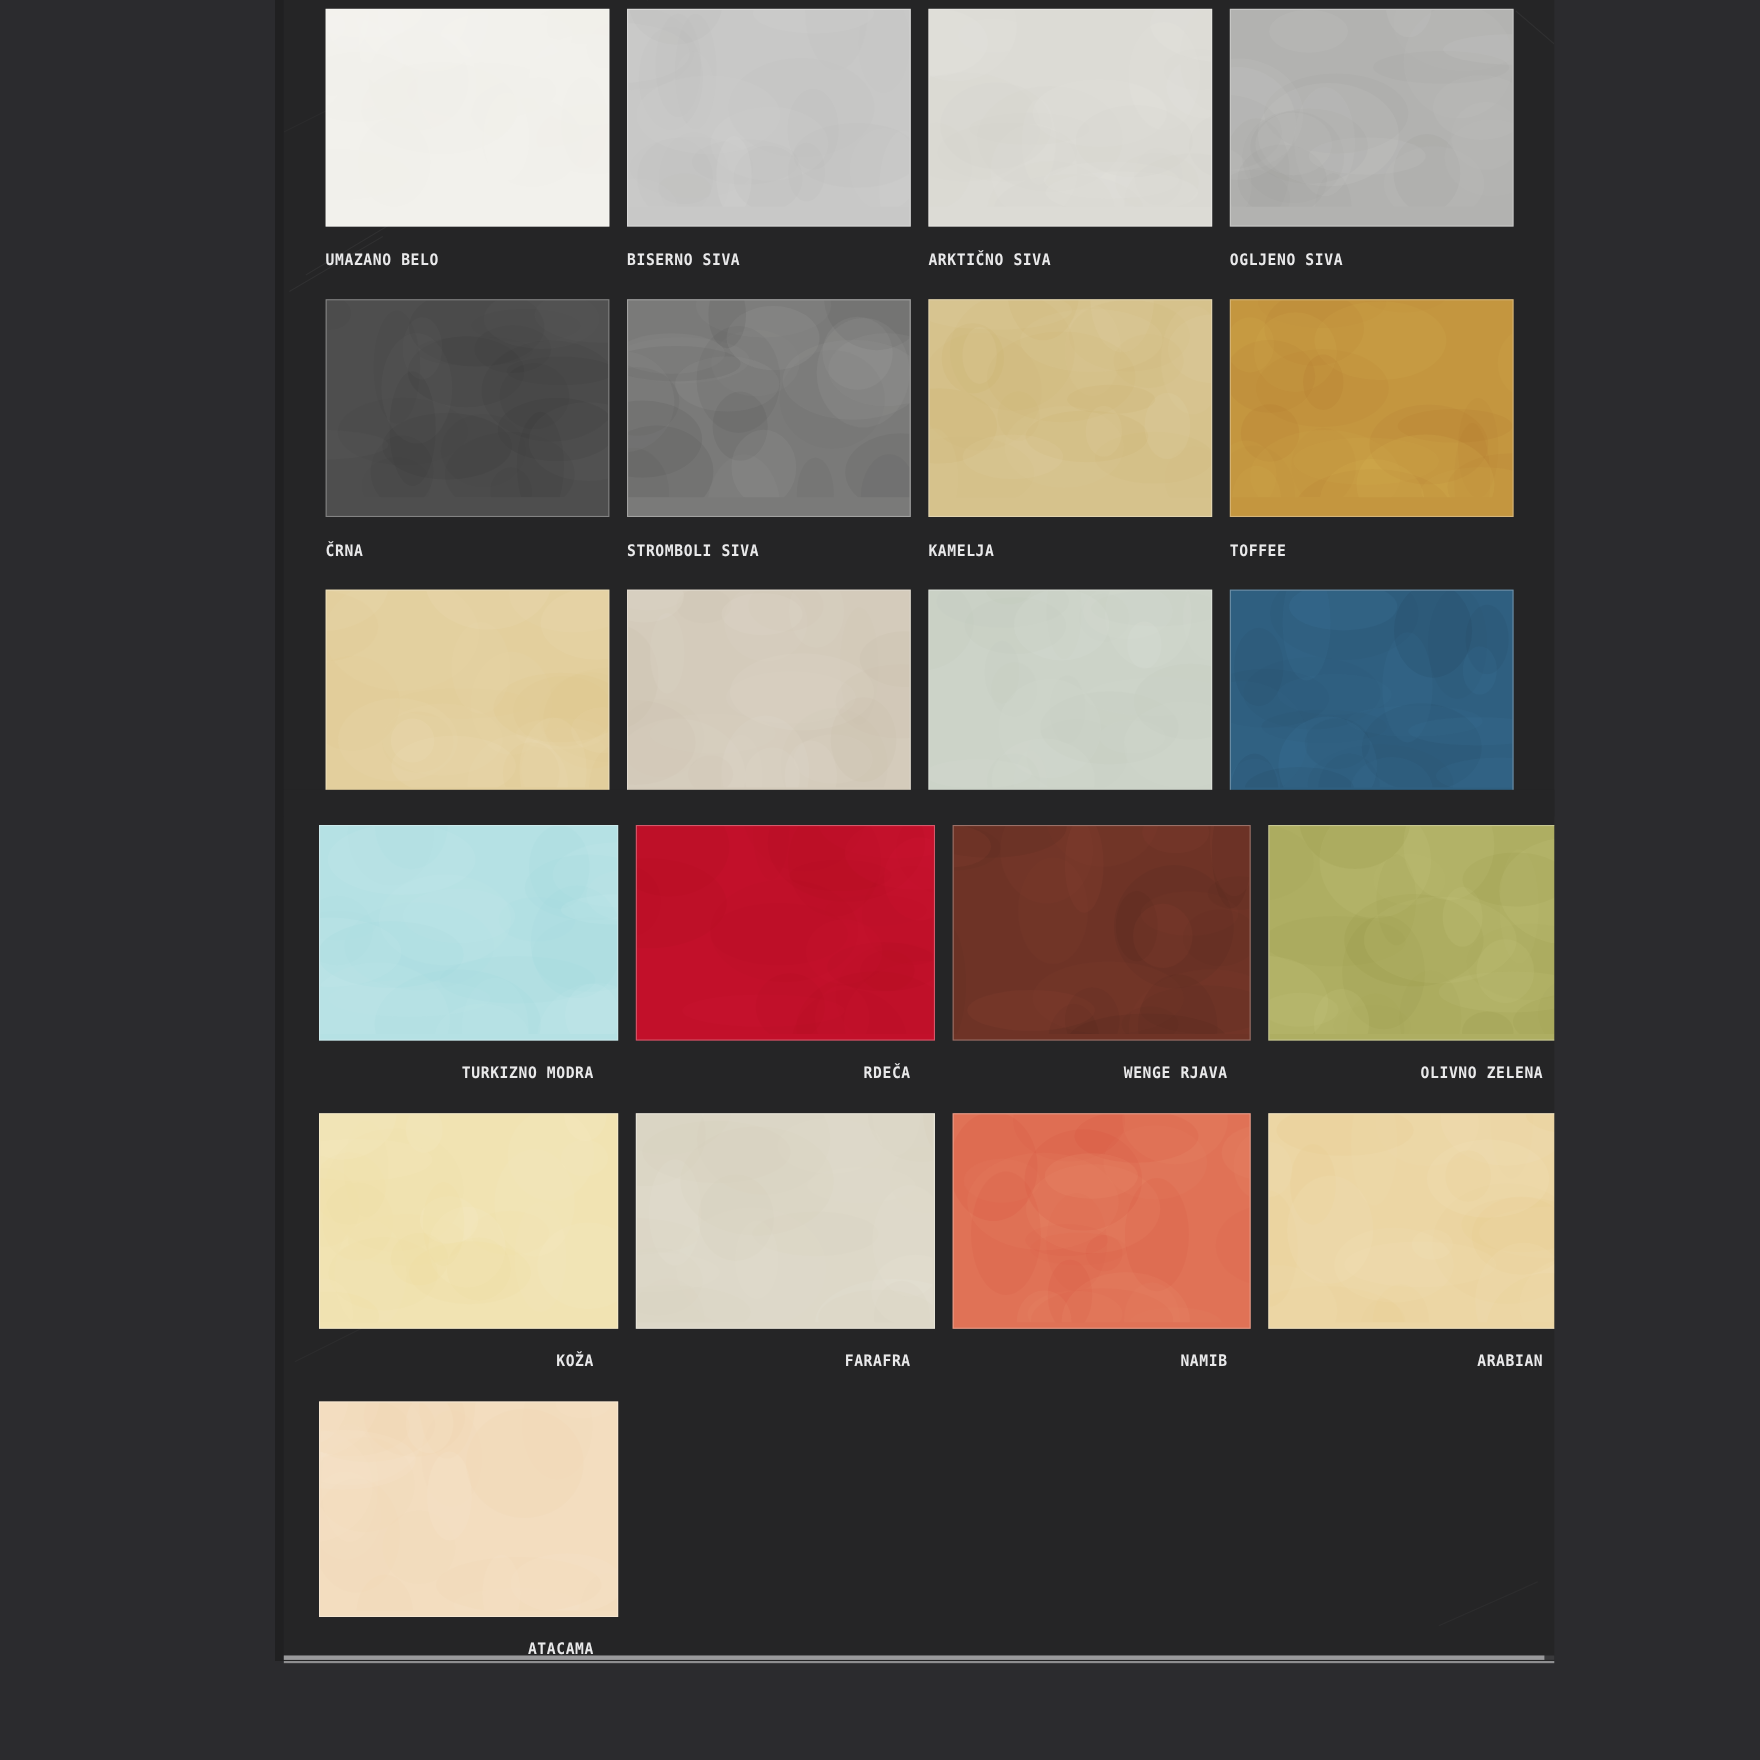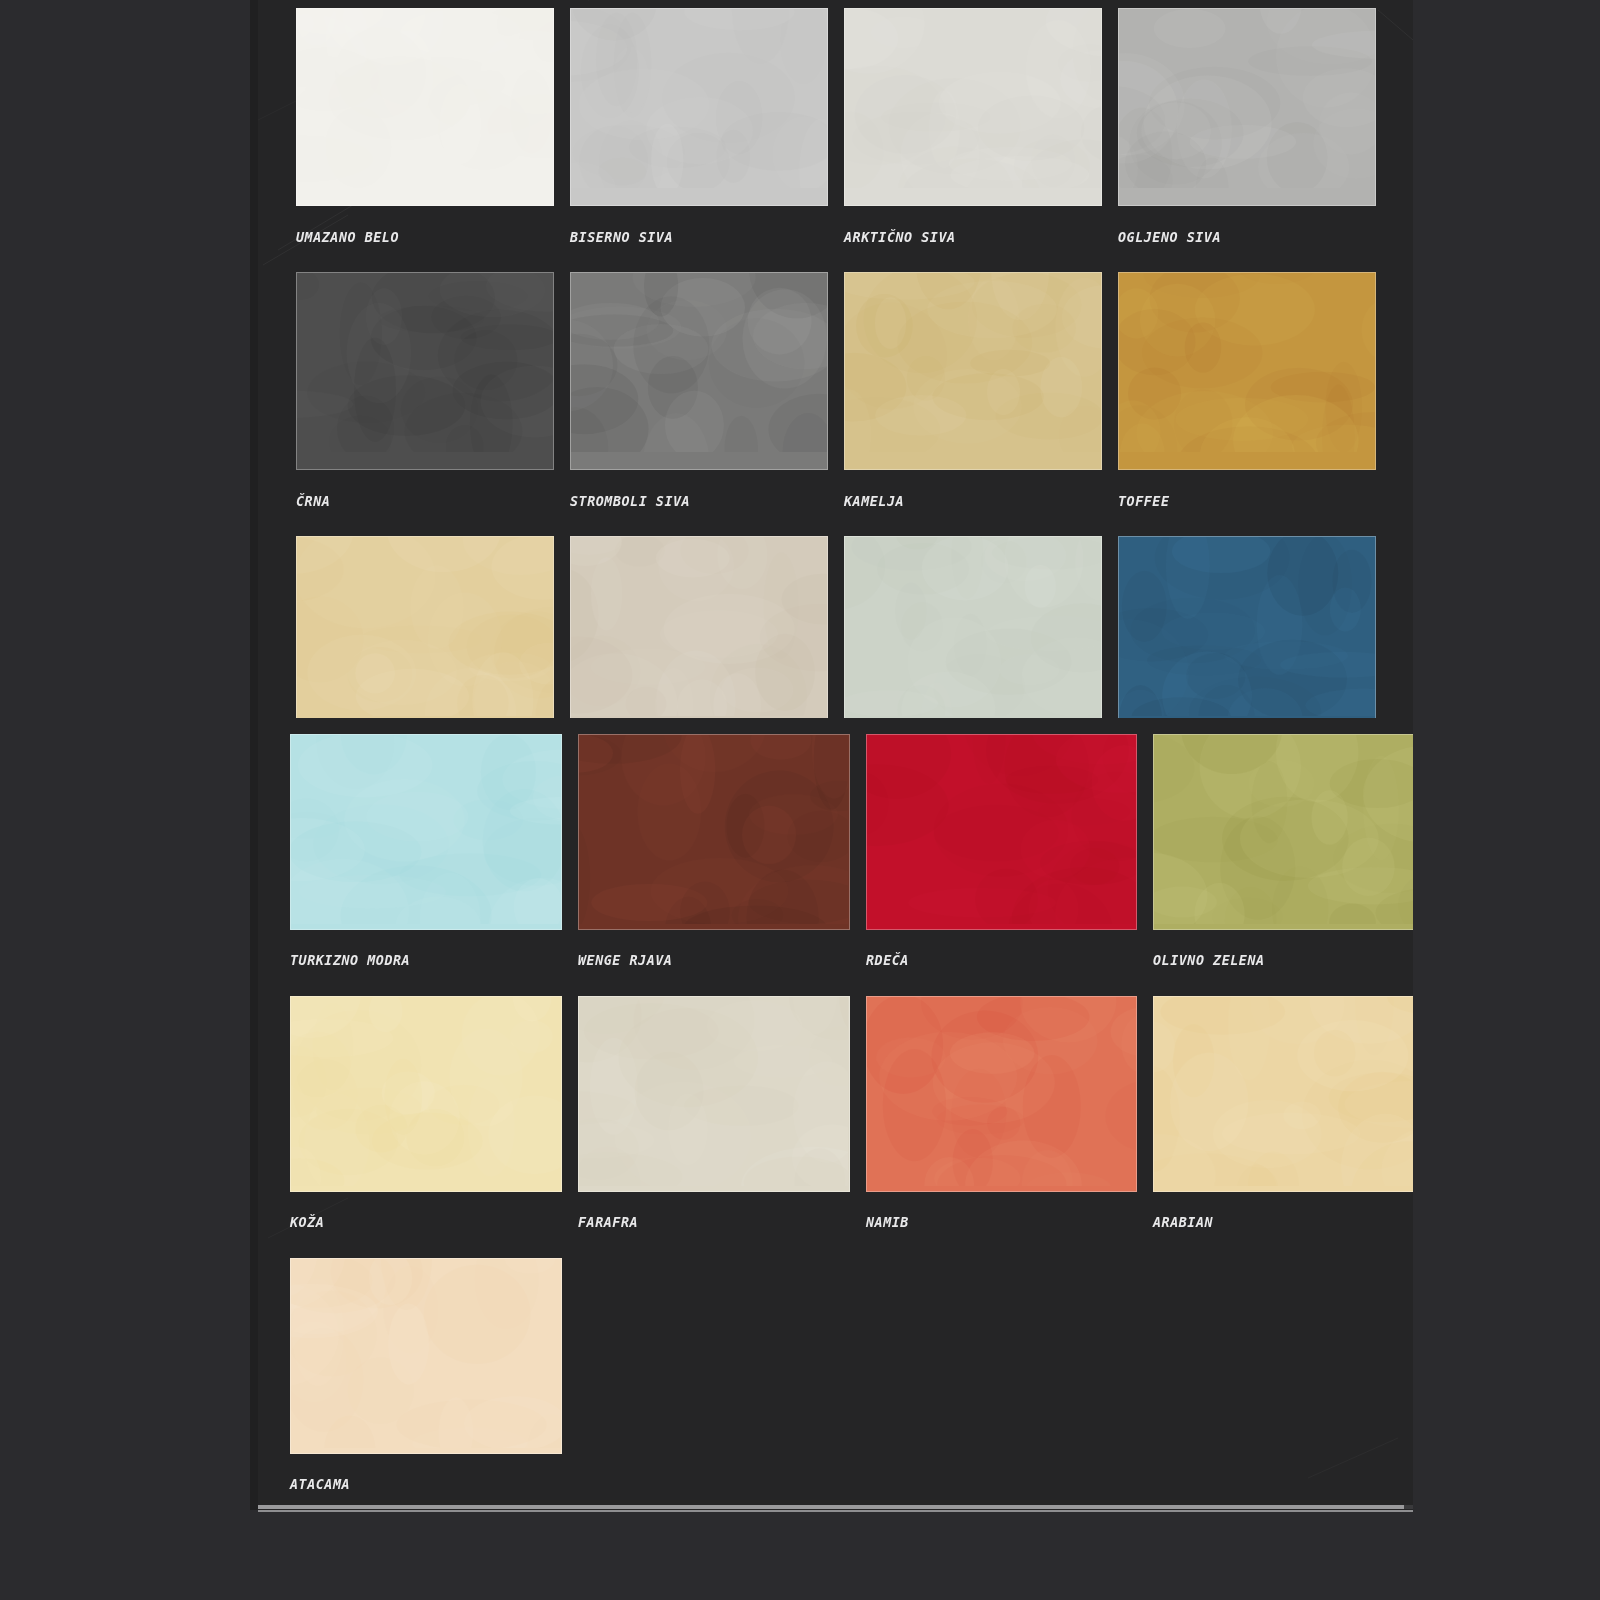--- a/index.html
+++ b/index.html
@@ -59,29 +59,29 @@
 
   .grid-upper {
     left: 38px;
     top: 8px;
     width: 1080px;
     row-gap: 0px;
   }
 
   .grid-lower {
     left: 32px;
-    top: 16px;
+    top: 32px;
     width: 1135px;
     column-gap: 16px;
     row-gap: 0px;
+    text-align: right;
   }
 
   .cell {
     position: relative;
-    font-style: italic;
   }
 
   .swatch {
     width: 100%;
     height: 198px;
     border: 1px solid rgba(255,255,255,0.30);
     box-sizing: border-box;
     position: relative;
     overflow: hidden;
   }
@@ -595,20 +595,53 @@
               <ellipse cx="73.1" cy="31.4" rx="13.0" ry="7.6" fill="#000000" fill-opacity="0.051"></ellipse>
               <ellipse cx="46.4" cy="66.8" rx="28.0" ry="18.5" fill="#000000" fill-opacity="0.089"></ellipse>
               <ellipse cx="90.5" cy="20.7" rx="21.5" ry="11.1" fill="#000000" fill-opacity="0.085"></ellipse>
               <ellipse cx="91.7" cy="63.7" rx="9.1" ry="10.6" fill="#ffffff" fill-opacity="0.091"></ellipse>
               <ellipse cx="101.0" cy="28.1" rx="19.8" ry="5.1" fill="#ffffff" fill-opacity="0.092"></ellipse>
             </svg>
           </div>
           <span class="caption">TURKIZNO MODRA</span>
         </div>
         <div class="cell">
+          <div class="swatch" style="background: rgb(194, 16, 42);">
+            <svg class="tex" viewBox="0 0 100 70" preserveAspectRatio="none">
+              <ellipse cx="66.6" cy="11.8" rx="15.7" ry="18.7" fill="#000000" fill-opacity="0.067"></ellipse>
+              <ellipse cx="47.9" cy="36.4" rx="23.3" ry="10.6" fill="#000000" fill-opacity="0.049"></ellipse>
+              <ellipse cx="87.6" cy="-0.9" rx="26.4" ry="11.8" fill="#ffffff" fill-opacity="0.052"></ellipse>
+              <ellipse cx="-1.6" cy="25.4" rx="9.7" ry="11.6" fill="#000000" fill-opacity="0.055"></ellipse>
+              <ellipse cx="10.8" cy="7.0" rx="20.4" ry="16.7" fill="#000000" fill-opacity="0.097"></ellipse>
+              <ellipse cx="49.7" cy="35.3" rx="25.0" ry="17.3" fill="#000000" fill-opacity="0.060"></ellipse>
+              <ellipse cx="56.4" cy="-4.0" rx="20.8" ry="19.2" fill="#000000" fill-opacity="0.041"></ellipse>
+              <ellipse cx="68.6" cy="16.6" rx="17.2" ry="5.3" fill="#000000" fill-opacity="0.085"></ellipse>
+              <ellipse cx="71.7" cy="73.0" rx="19.5" ry="18.0" fill="#000000" fill-opacity="0.060"></ellipse>
+              <ellipse cx="70.6" cy="5.6" rx="26.5" ry="19.9" fill="#000000" fill-opacity="0.079"></ellipse>
+              <ellipse cx="42.7" cy="62.2" rx="27.3" ry="5.4" fill="#ffffff" fill-opacity="0.065"></ellipse>
+              <ellipse cx="97.8" cy="66.1" rx="28.0" ry="20.7" fill="#ffffff" fill-opacity="0.054"></ellipse>
+              <ellipse cx="80.6" cy="28.4" rx="17.2" ry="5.3" fill="#000000" fill-opacity="0.032"></ellipse>
+              <ellipse cx="95.4" cy="17.8" rx="12.1" ry="14.0" fill="#ffffff" fill-opacity="0.084"></ellipse>
+              <ellipse cx="84.4" cy="48.7" rx="9.2" ry="6.9" fill="#000000" fill-opacity="0.067"></ellipse>
+              <ellipse cx="3.7" cy="26.0" rx="26.6" ry="15.2" fill="#000000" fill-opacity="0.096"></ellipse>
+              <ellipse cx="83.3" cy="47.4" rx="19.2" ry="8.3" fill="#000000" fill-opacity="0.084"></ellipse>
+              <ellipse cx="92.8" cy="30.1" rx="17.0" ry="16.7" fill="#000000" fill-opacity="0.047"></ellipse>
+              <ellipse cx="88.4" cy="57.2" rx="21.5" ry="17.9" fill="#000000" fill-opacity="0.038"></ellipse>
+              <ellipse cx="51.7" cy="60.9" rx="11.7" ry="11.4" fill="#000000" fill-opacity="0.078"></ellipse>
+              <ellipse cx="69.9" cy="42.4" rx="12.8" ry="10.9" fill="#ffffff" fill-opacity="0.046"></ellipse>
+              <ellipse cx="104.6" cy="7.7" rx="17.3" ry="15.3" fill="#000000" fill-opacity="0.036"></ellipse>
+              <ellipse cx="45.2" cy="0.8" rx="6.2" ry="17.4" fill="#000000" fill-opacity="0.055"></ellipse>
+              <ellipse cx="80.5" cy="67.9" rx="26.8" ry="19.0" fill="#000000" fill-opacity="0.084"></ellipse>
+              <ellipse cx="69.2" cy="64.6" rx="9.2" ry="10.9" fill="#ffffff" fill-opacity="0.046"></ellipse>
+              <ellipse cx="93.8" cy="9.0" rx="23.7" ry="12.4" fill="#ffffff" fill-opacity="0.066"></ellipse>
+            </svg>
+          </div>
+          <span class="caption">RDEČA</span>
+        </div>
+        <div class="cell">
           <div class="swatch" style="background: rgb(110, 51, 38);">
             <svg class="tex" viewBox="0 0 100 70" preserveAspectRatio="none">
               <ellipse cx="74.2" cy="33.9" rx="20.2" ry="20.8" fill="#000000" fill-opacity="0.076"></ellipse>
               <ellipse cx="89.9" cy="37.6" rx="12.7" ry="9.6" fill="#000000" fill-opacity="0.051"></ellipse>
               <ellipse cx="61.7" cy="33.7" rx="7.1" ry="11.9" fill="#000000" fill-opacity="0.078"></ellipse>
               <ellipse cx="52.1" cy="57.9" rx="25.5" ry="12.3" fill="#ffffff" fill-opacity="0.046"></ellipse>
               <ellipse cx="84.8" cy="61.8" rx="22.0" ry="8.2" fill="#000000" fill-opacity="0.062"></ellipse>
               <ellipse cx="75.5" cy="67.6" rx="13.4" ry="17.7" fill="#000000" fill-opacity="0.078"></ellipse>
               <ellipse cx="79.5" cy="29.5" rx="16.4" ry="7.5" fill="#ffffff" fill-opacity="0.039"></ellipse>
               <ellipse cx="-2.8" cy="53.1" rx="7.0" ry="20.4" fill="#000000" fill-opacity="0.048"></ellipse>
@@ -628,53 +661,20 @@
               <ellipse cx="26.1" cy="62.1" rx="21.5" ry="6.9" fill="#ffffff" fill-opacity="0.092"></ellipse>
               <ellipse cx="44.0" cy="12.9" rx="6.5" ry="16.3" fill="#ffffff" fill-opacity="0.090"></ellipse>
               <ellipse cx="70.5" cy="37.0" rx="10.0" ry="10.8" fill="#ffffff" fill-opacity="0.083"></ellipse>
               <ellipse cx="46.7" cy="65.5" rx="9.2" ry="11.2" fill="#000000" fill-opacity="0.072"></ellipse>
               <ellipse cx="86.7" cy="67.9" rx="27.7" ry="19.6" fill="#ffffff" fill-opacity="0.041"></ellipse>
             </svg>
           </div>
           <span class="caption">WENGE RJAVA</span>
         </div>
         <div class="cell">
-          <div class="swatch" style="background: rgb(194, 16, 42);">
-            <svg class="tex" viewBox="0 0 100 70" preserveAspectRatio="none">
-              <ellipse cx="66.6" cy="11.8" rx="15.7" ry="18.7" fill="#000000" fill-opacity="0.067"></ellipse>
-              <ellipse cx="47.9" cy="36.4" rx="23.3" ry="10.6" fill="#000000" fill-opacity="0.049"></ellipse>
-              <ellipse cx="87.6" cy="-0.9" rx="26.4" ry="11.8" fill="#ffffff" fill-opacity="0.052"></ellipse>
-              <ellipse cx="-1.6" cy="25.4" rx="9.7" ry="11.6" fill="#000000" fill-opacity="0.055"></ellipse>
-              <ellipse cx="10.8" cy="7.0" rx="20.4" ry="16.7" fill="#000000" fill-opacity="0.097"></ellipse>
-              <ellipse cx="49.7" cy="35.3" rx="25.0" ry="17.3" fill="#000000" fill-opacity="0.060"></ellipse>
-              <ellipse cx="56.4" cy="-4.0" rx="20.8" ry="19.2" fill="#000000" fill-opacity="0.041"></ellipse>
-              <ellipse cx="68.6" cy="16.6" rx="17.2" ry="5.3" fill="#000000" fill-opacity="0.085"></ellipse>
-              <ellipse cx="71.7" cy="73.0" rx="19.5" ry="18.0" fill="#000000" fill-opacity="0.060"></ellipse>
-              <ellipse cx="70.6" cy="5.6" rx="26.5" ry="19.9" fill="#000000" fill-opacity="0.079"></ellipse>
-              <ellipse cx="42.7" cy="62.2" rx="27.3" ry="5.4" fill="#ffffff" fill-opacity="0.065"></ellipse>
-              <ellipse cx="97.8" cy="66.1" rx="28.0" ry="20.7" fill="#ffffff" fill-opacity="0.054"></ellipse>
-              <ellipse cx="80.6" cy="28.4" rx="17.2" ry="5.3" fill="#000000" fill-opacity="0.032"></ellipse>
-              <ellipse cx="95.4" cy="17.8" rx="12.1" ry="14.0" fill="#ffffff" fill-opacity="0.084"></ellipse>
-              <ellipse cx="84.4" cy="48.7" rx="9.2" ry="6.9" fill="#000000" fill-opacity="0.067"></ellipse>
-              <ellipse cx="3.7" cy="26.0" rx="26.6" ry="15.2" fill="#000000" fill-opacity="0.096"></ellipse>
-              <ellipse cx="83.3" cy="47.4" rx="19.2" ry="8.3" fill="#000000" fill-opacity="0.084"></ellipse>
-              <ellipse cx="92.8" cy="30.1" rx="17.0" ry="16.7" fill="#000000" fill-opacity="0.047"></ellipse>
-              <ellipse cx="88.4" cy="57.2" rx="21.5" ry="17.9" fill="#000000" fill-opacity="0.038"></ellipse>
-              <ellipse cx="51.7" cy="60.9" rx="11.7" ry="11.4" fill="#000000" fill-opacity="0.078"></ellipse>
-              <ellipse cx="69.9" cy="42.4" rx="12.8" ry="10.9" fill="#ffffff" fill-opacity="0.046"></ellipse>
-              <ellipse cx="104.6" cy="7.7" rx="17.3" ry="15.3" fill="#000000" fill-opacity="0.036"></ellipse>
-              <ellipse cx="45.2" cy="0.8" rx="6.2" ry="17.4" fill="#000000" fill-opacity="0.055"></ellipse>
-              <ellipse cx="80.5" cy="67.9" rx="26.8" ry="19.0" fill="#000000" fill-opacity="0.084"></ellipse>
-              <ellipse cx="69.2" cy="64.6" rx="9.2" ry="10.9" fill="#ffffff" fill-opacity="0.046"></ellipse>
-              <ellipse cx="93.8" cy="9.0" rx="23.7" ry="12.4" fill="#ffffff" fill-opacity="0.066"></ellipse>
-            </svg>
-          </div>
-          <span class="caption">RDEČA</span>
-        </div>
-        <div class="cell">
           <div class="swatch" style="background: rgb(174, 174, 98);">
             <svg class="tex" viewBox="0 0 100 70" preserveAspectRatio="none">
               <ellipse cx="81.8" cy="55.9" rx="24.7" ry="6.9" fill="#ffffff" fill-opacity="0.084"></ellipse>
               <ellipse cx="22.0" cy="38.8" rx="24.0" ry="8.5" fill="#000000" fill-opacity="0.053"></ellipse>
               <ellipse cx="35.8" cy="68.4" rx="9.7" ry="12.1" fill="#000000" fill-opacity="0.034"></ellipse>
               <ellipse cx="-4.2" cy="12.3" rx="19.2" ry="13.0" fill="#000000" fill-opacity="0.037"></ellipse>
               <ellipse cx="48.7" cy="38.5" rx="23.5" ry="15.6" fill="#000000" fill-opacity="0.097"></ellipse>
               <ellipse cx="101.2" cy="21.9" rx="23.7" ry="18.0" fill="#ffffff" fill-opacity="0.095"></ellipse>
               <ellipse cx="102.5" cy="63.0" rx="12.0" ry="11.9" fill="#000000" fill-opacity="0.036"></ellipse>
               <ellipse cx="35.7" cy="11.6" rx="18.8" ry="19.4" fill="#ffffff" fill-opacity="0.082"></ellipse>

